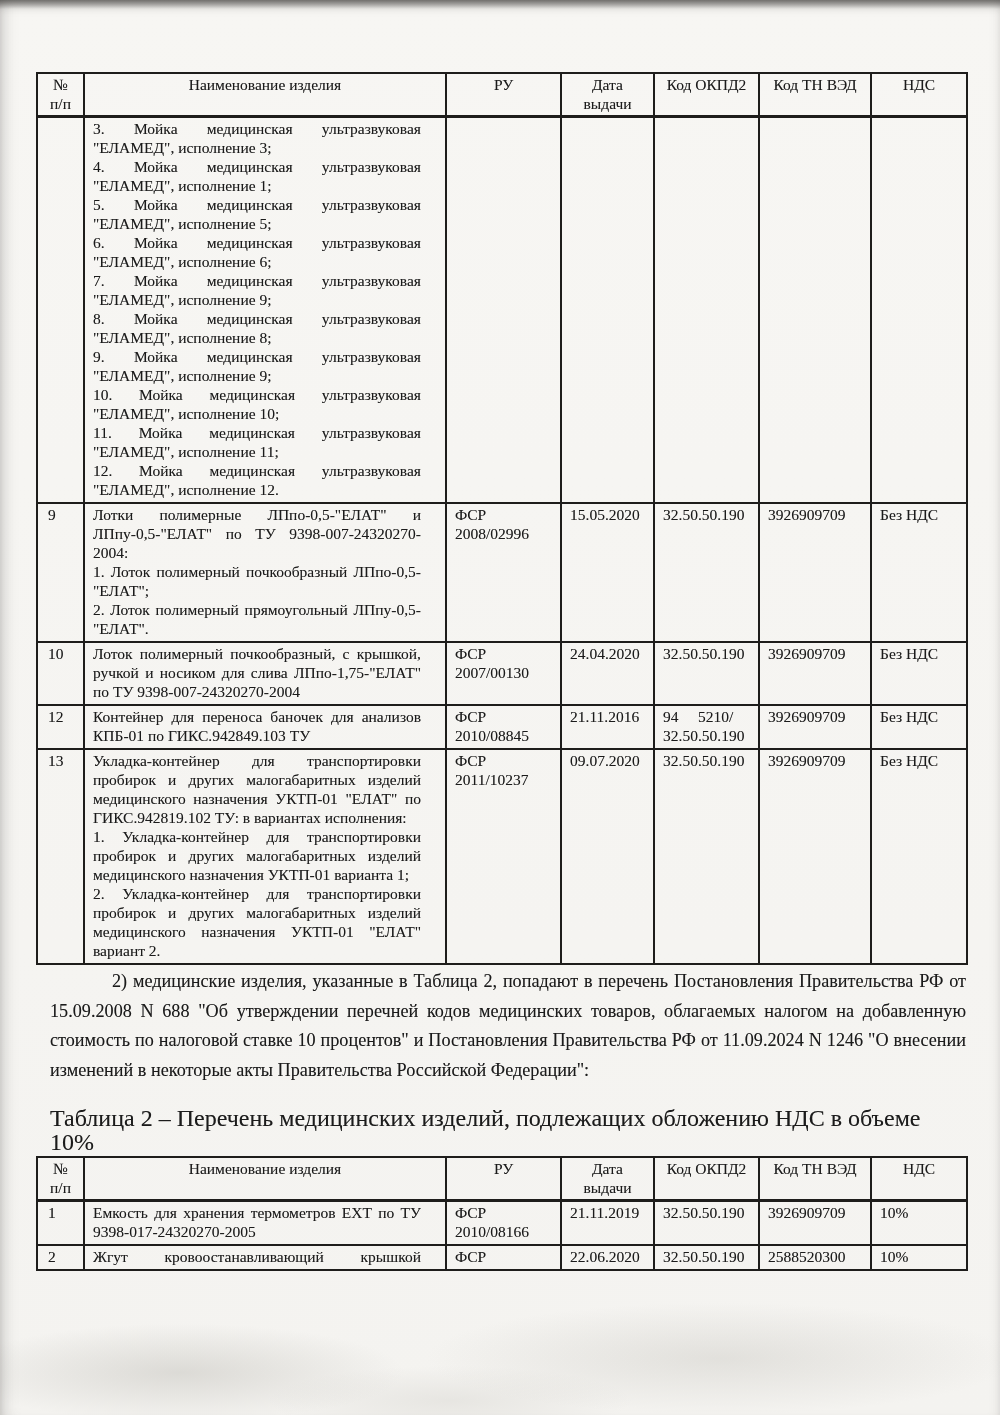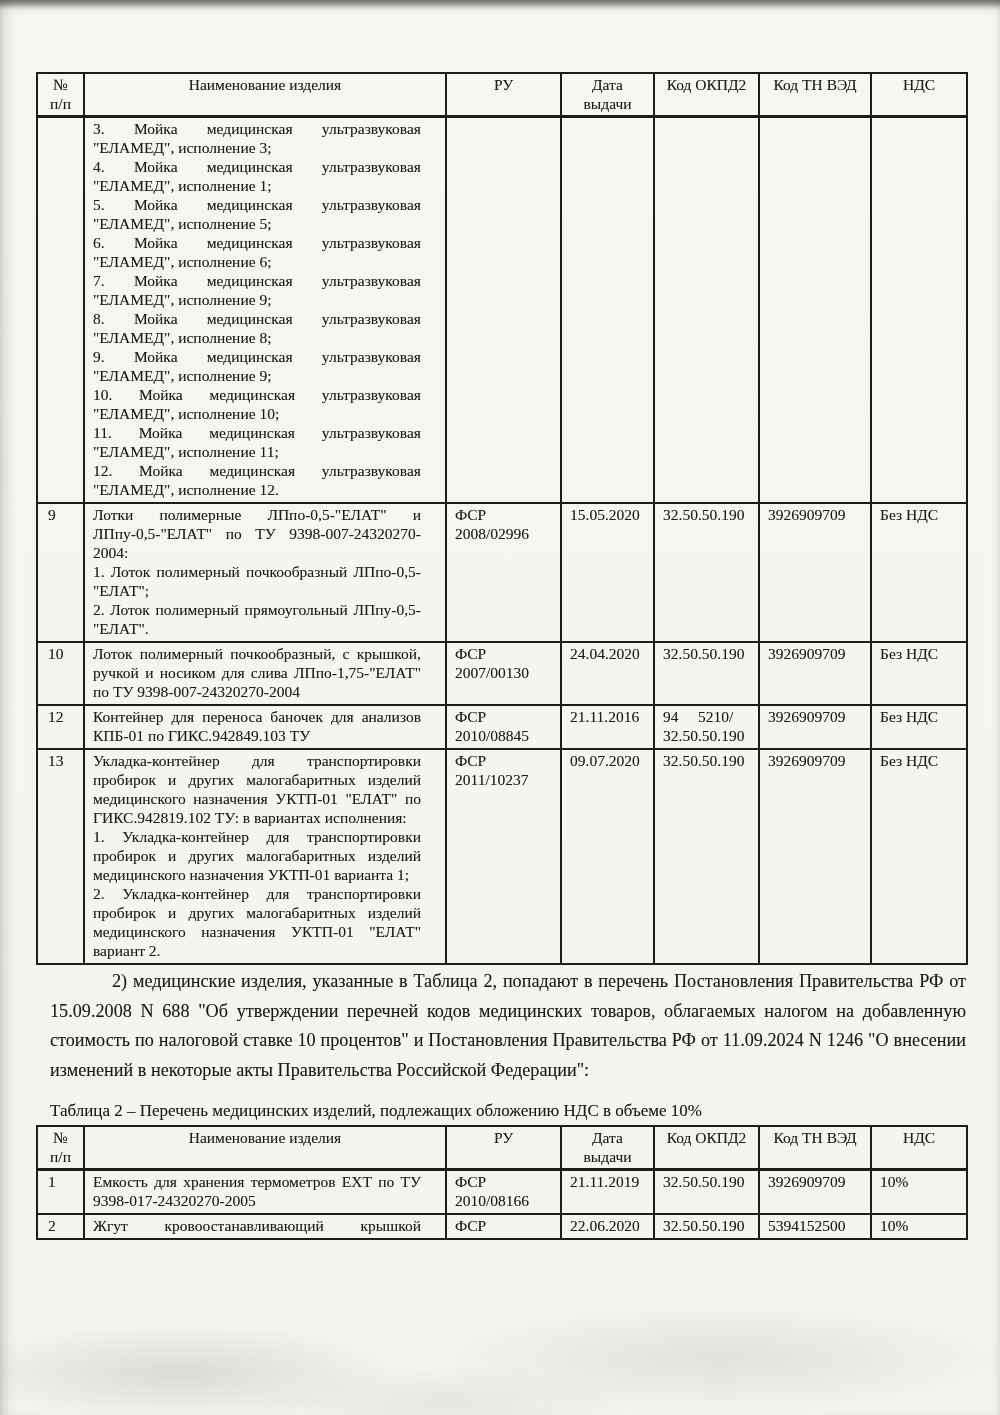--- a/index.html
+++ b/index.html
@@ -61,22 +61,22 @@
   .pre { white-space: pre-line; }
   .para {
     margin: 2px 0 0 14px;
     width: 916px;
     text-align: justify;
     text-indent: 62px;
     font-size: 18.2px;
     line-height: 29.5px;
   }
   .caption {
-    margin: 14px 0 2px 14px;
-    font-size: 17px;
+    margin: 21px 0 2px 14px;
+    font-size: 24px;
     line-height: 24px;
   }
   .t2 { margin-top: 0; }
   
   .content, .para, .caption { text-shadow: 0 0 0.5px rgba(20,20,20,0.35); }
 </style>
 </head>
 <body>
 
 <div class="page">
@@ -224,20 +224,20 @@
             <td class="nds">10%</td>
           </tr>
           <tr>
             <td class="num">2</td>
             <td class="name">
               <div class="jp stretch">Жгут кровоостанавливающий крышкой</div>
             </td>
             <td class="ru pre">ФСР</td>
             <td class="date">22.06.2020</td>
             <td class="okpd pre">32.50.50.190</td>
-            <td class="tnved">5394152500</td>
+            <td class="tnved">2588520300</td>
             <td class="nds">10%</td>
           </tr>
         </tbody>
       </table>
 
   </div>
 </div>
 
 </body></html>

